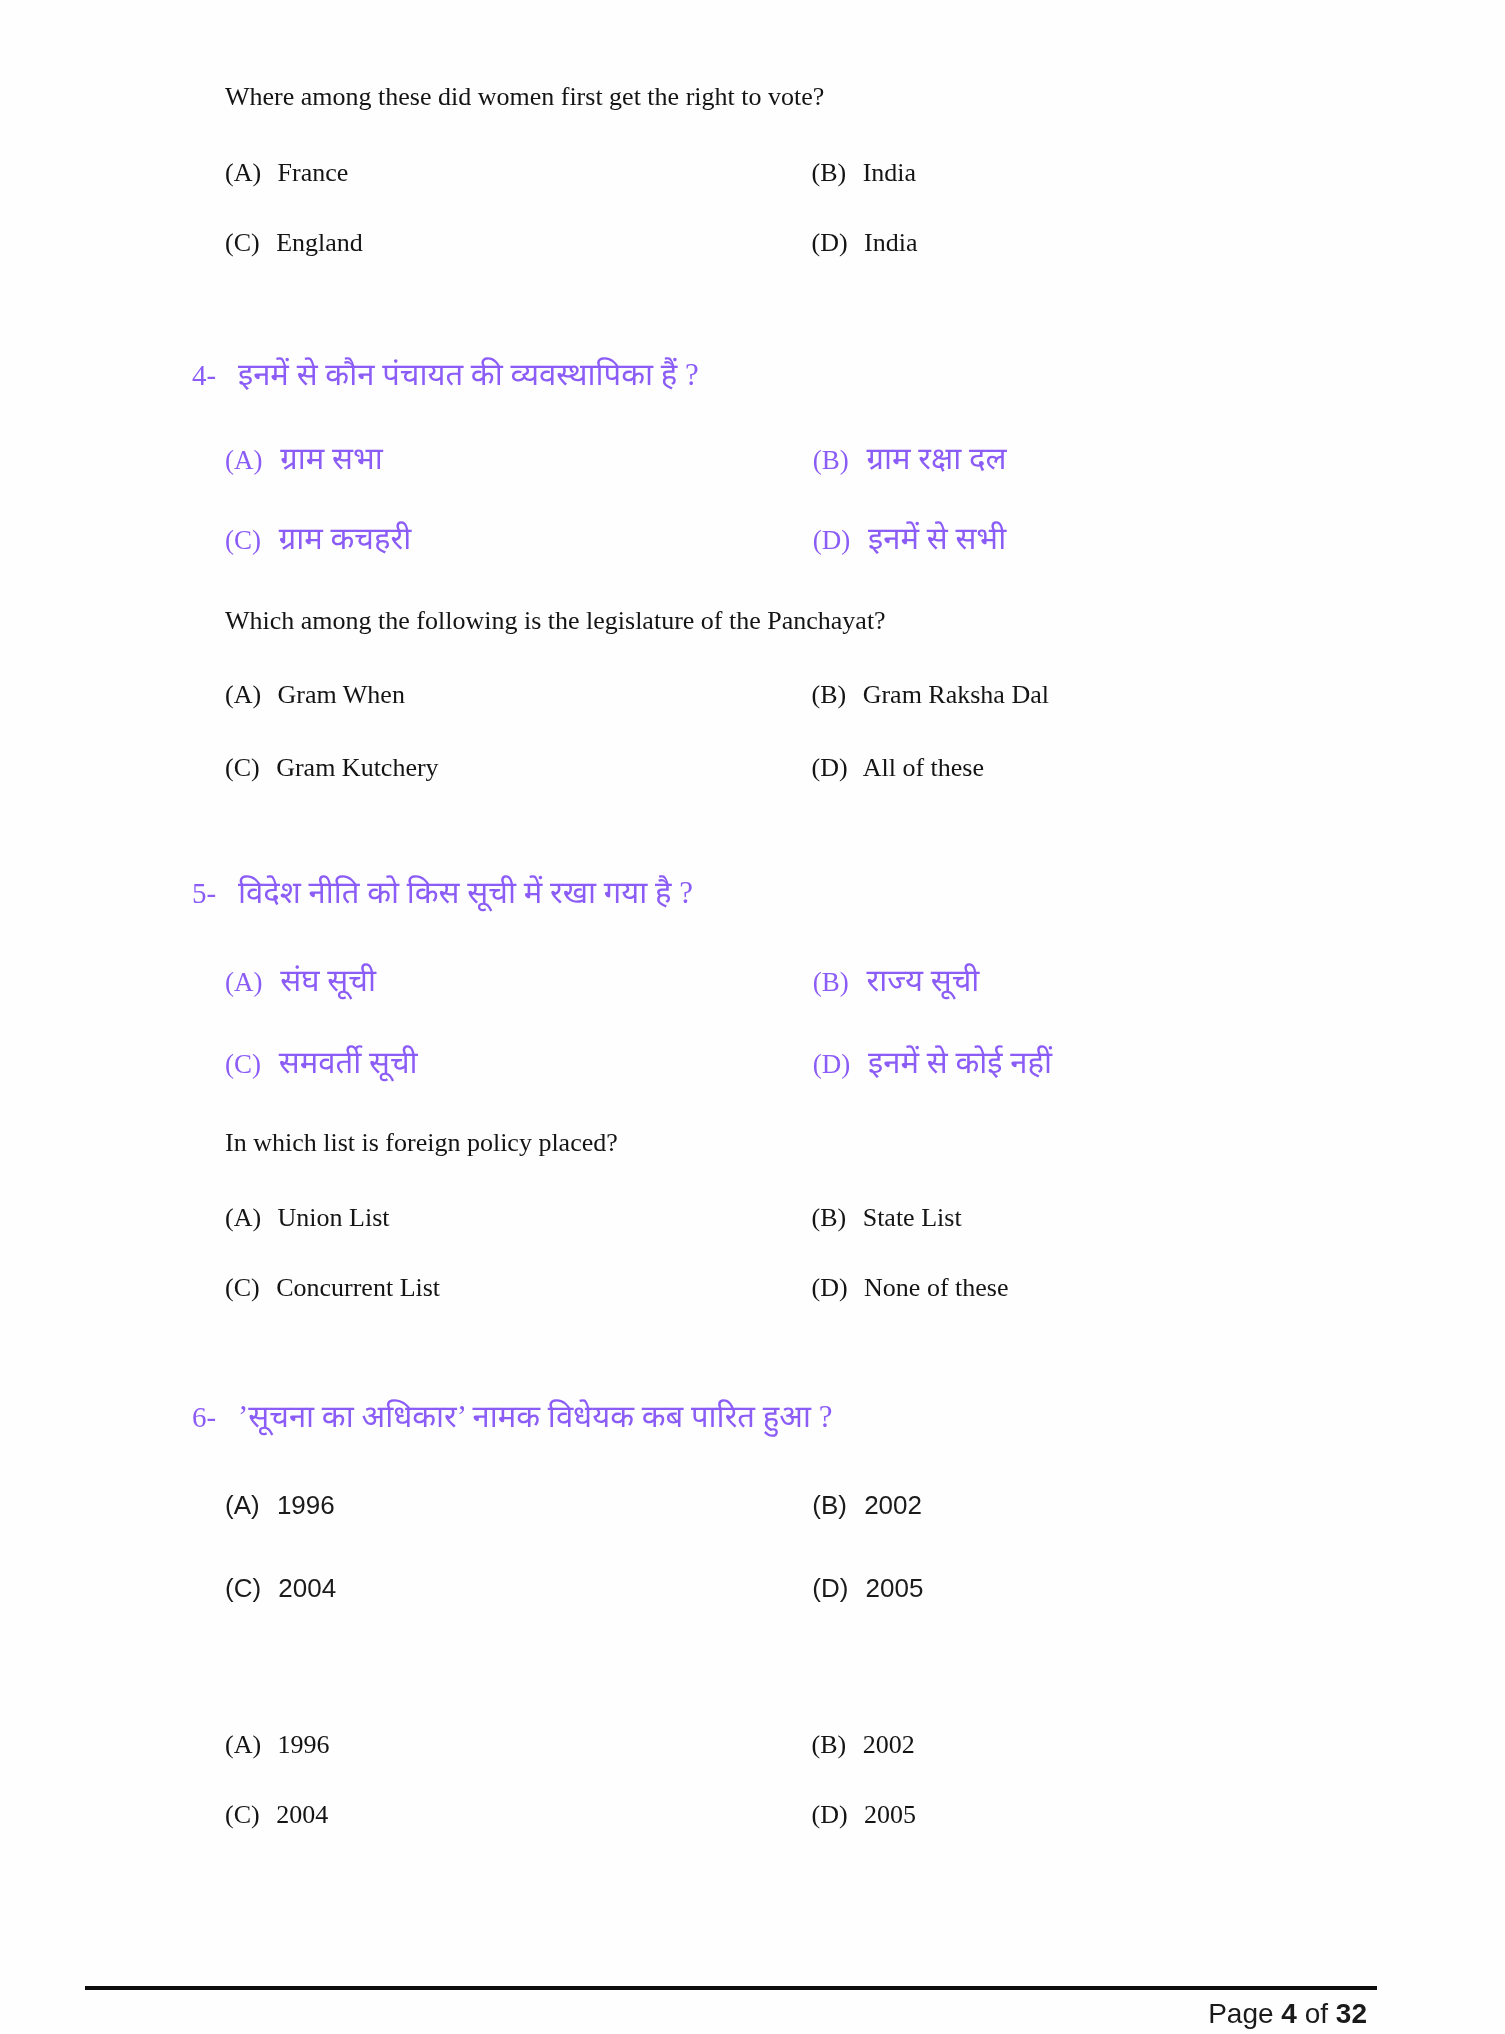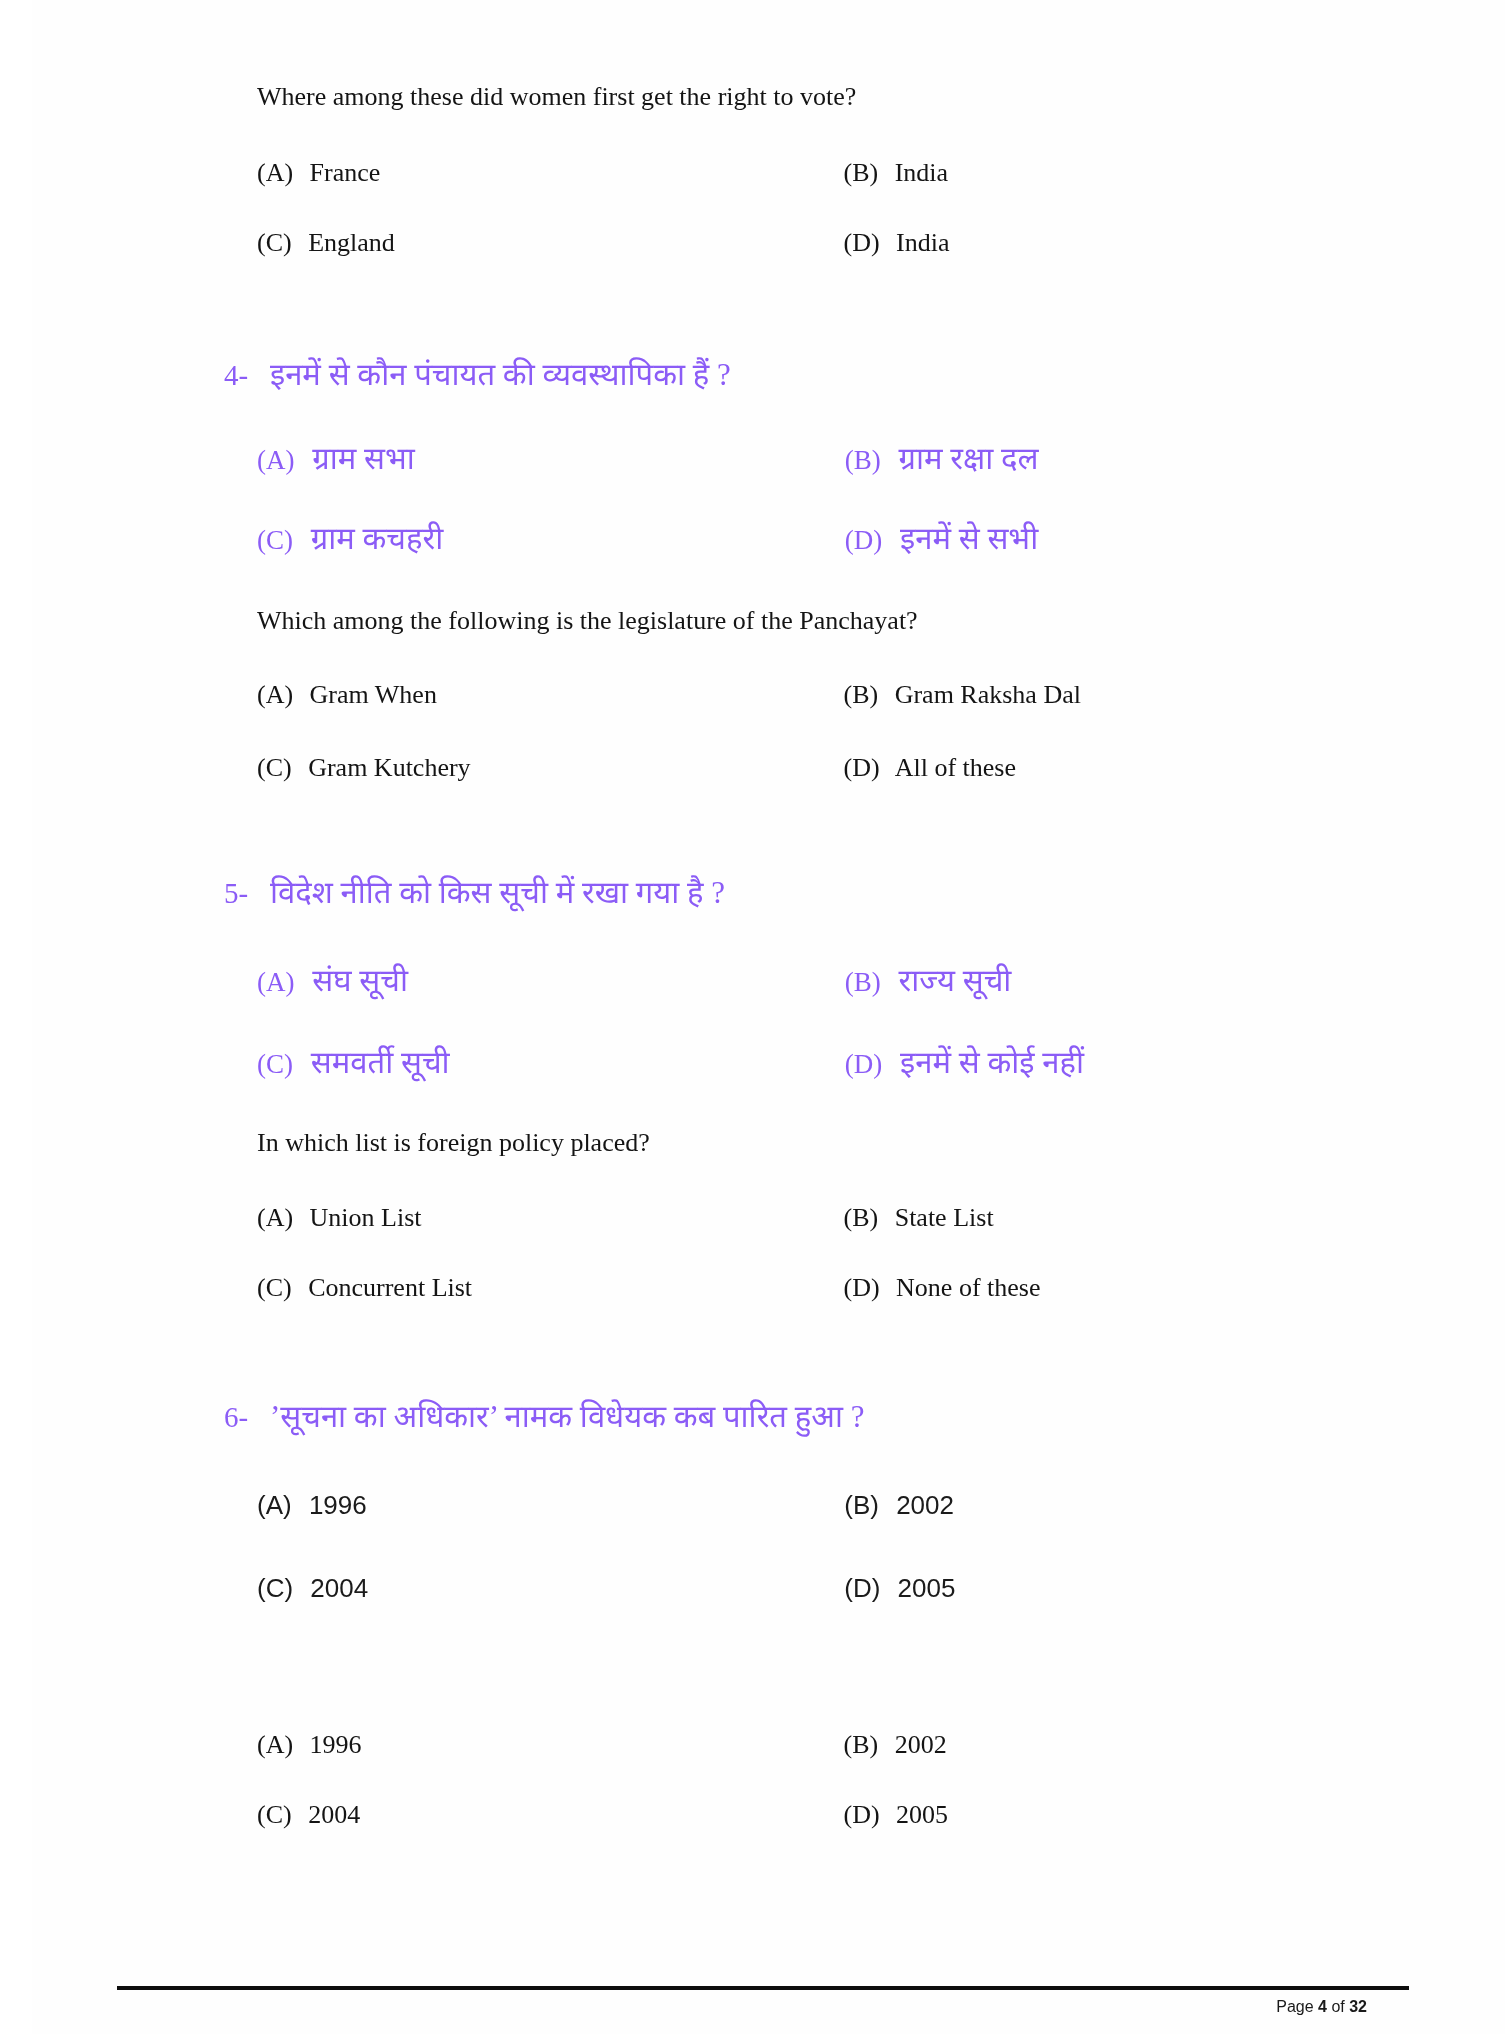--- a/index.html
+++ b/index.html
@@ -6,41 +6,40 @@
   body {
     width: 1505px; height: 2034px;
     background: #ffffff;
     position: relative;
     color: #151515;
     -webkit-font-smoothing: antialiased;
   }
   .page {
     position: absolute; inset: 0;
     background: #fefefe;
-    margin-left: 32px;
   }
   .row { position: absolute; left: 225px; white-space: nowrap; }
   .serif { font-family: "Liberation Serif", "DejaVu Serif", serif; font-size: 26px; color: #141414; }
   .hindi { font-family: "Liberation Serif", "DejaVu Serif", serif; font-size: 31px; color: #8b5cf6; }
   .sansnum { font-family: "Liberation Sans", "DejaVu Sans", sans-serif; font-size: 26px; color: #1b1b1b; }
   .q-line { left: 192px; }
   .q-num { display: inline-block; margin-right: 14px; }
   .hindi .q-num { font-size: 29px; }
   .opt-row .col-a { display: inline-block; width: 580px; }
   .opt-row .col-b { display: inline-block; }
   .opt-label { margin-right: 10px; }
   .hindi .opt-label { font-family: "Liberation Serif", "DejaVu Serif", serif; font-size: 27px; }
   .footer-rule {
     position: absolute; left: 85px; top: 1986px;
     width: 1292px; height: 4px; background: #0d0d0d;
   }
   .footer-text {
     position: absolute; top: 1998px; right: 138px;
     font-family: "Liberation Sans", "DejaVu Sans", sans-serif;
-    font-size: 16px; color: #1a1a1a; white-space: nowrap;
+    font-size: 28px; color: #1a1a1a; white-space: nowrap;
   }
   .footer-text b { font-weight: 700; }
 </style>
 </head>
 <body>
 
 <div class="page">
 
   <div class="row serif" style="top:82px">
     <span>Where among these did women first get the right to vote?</span>

